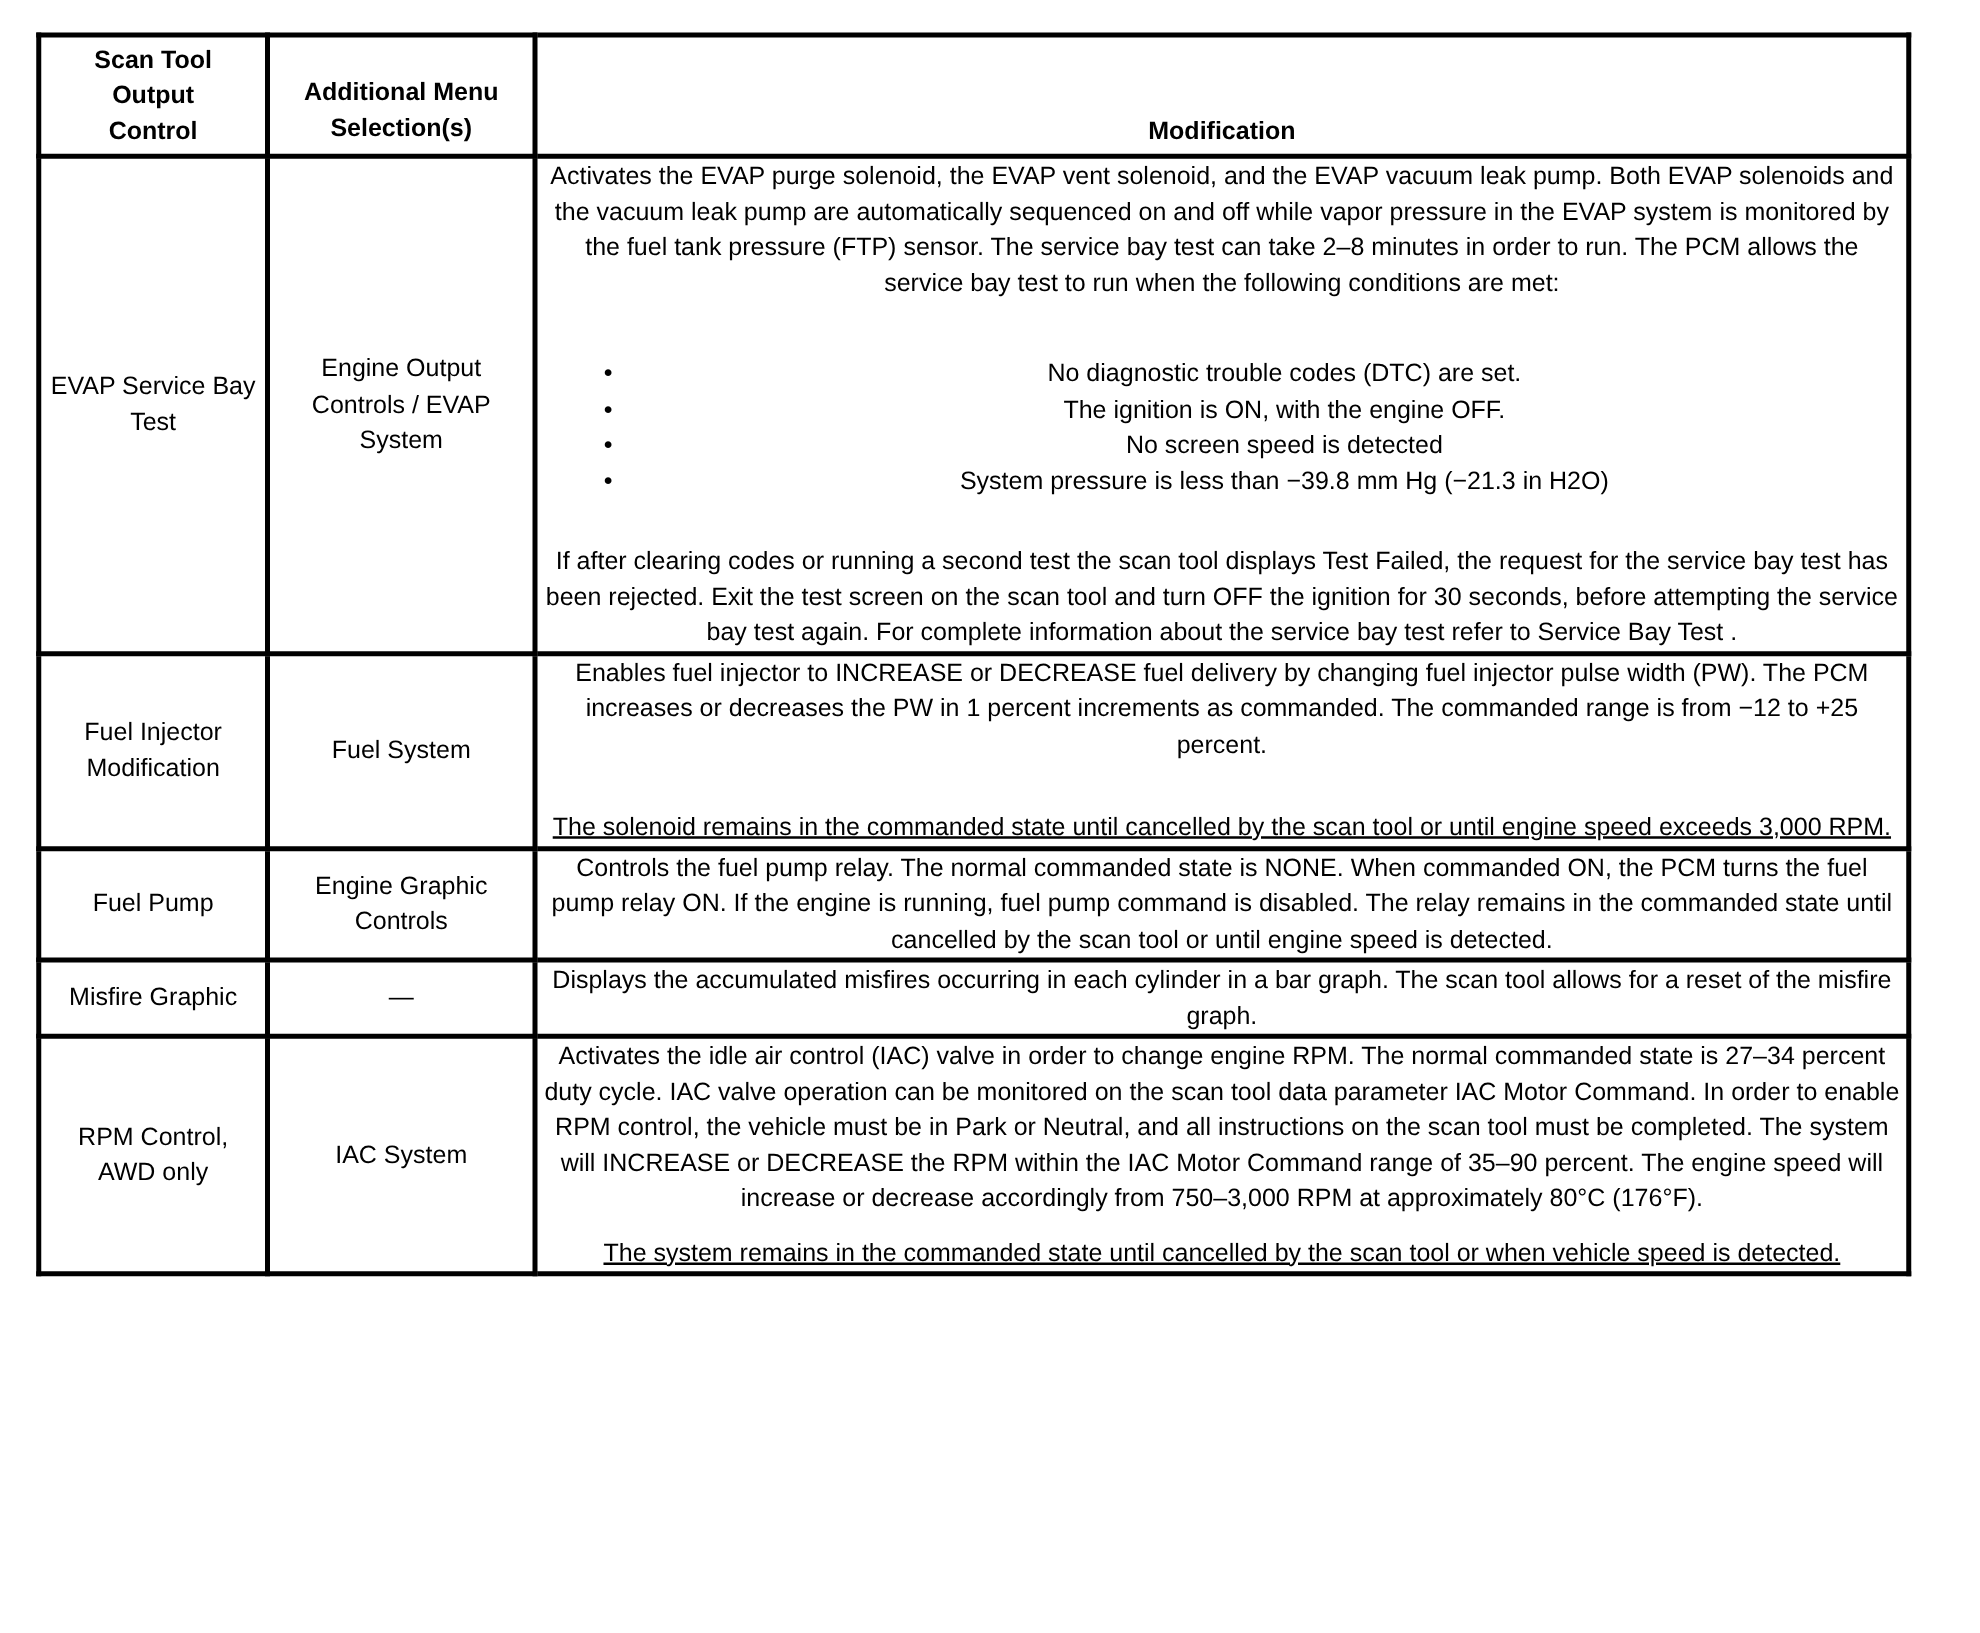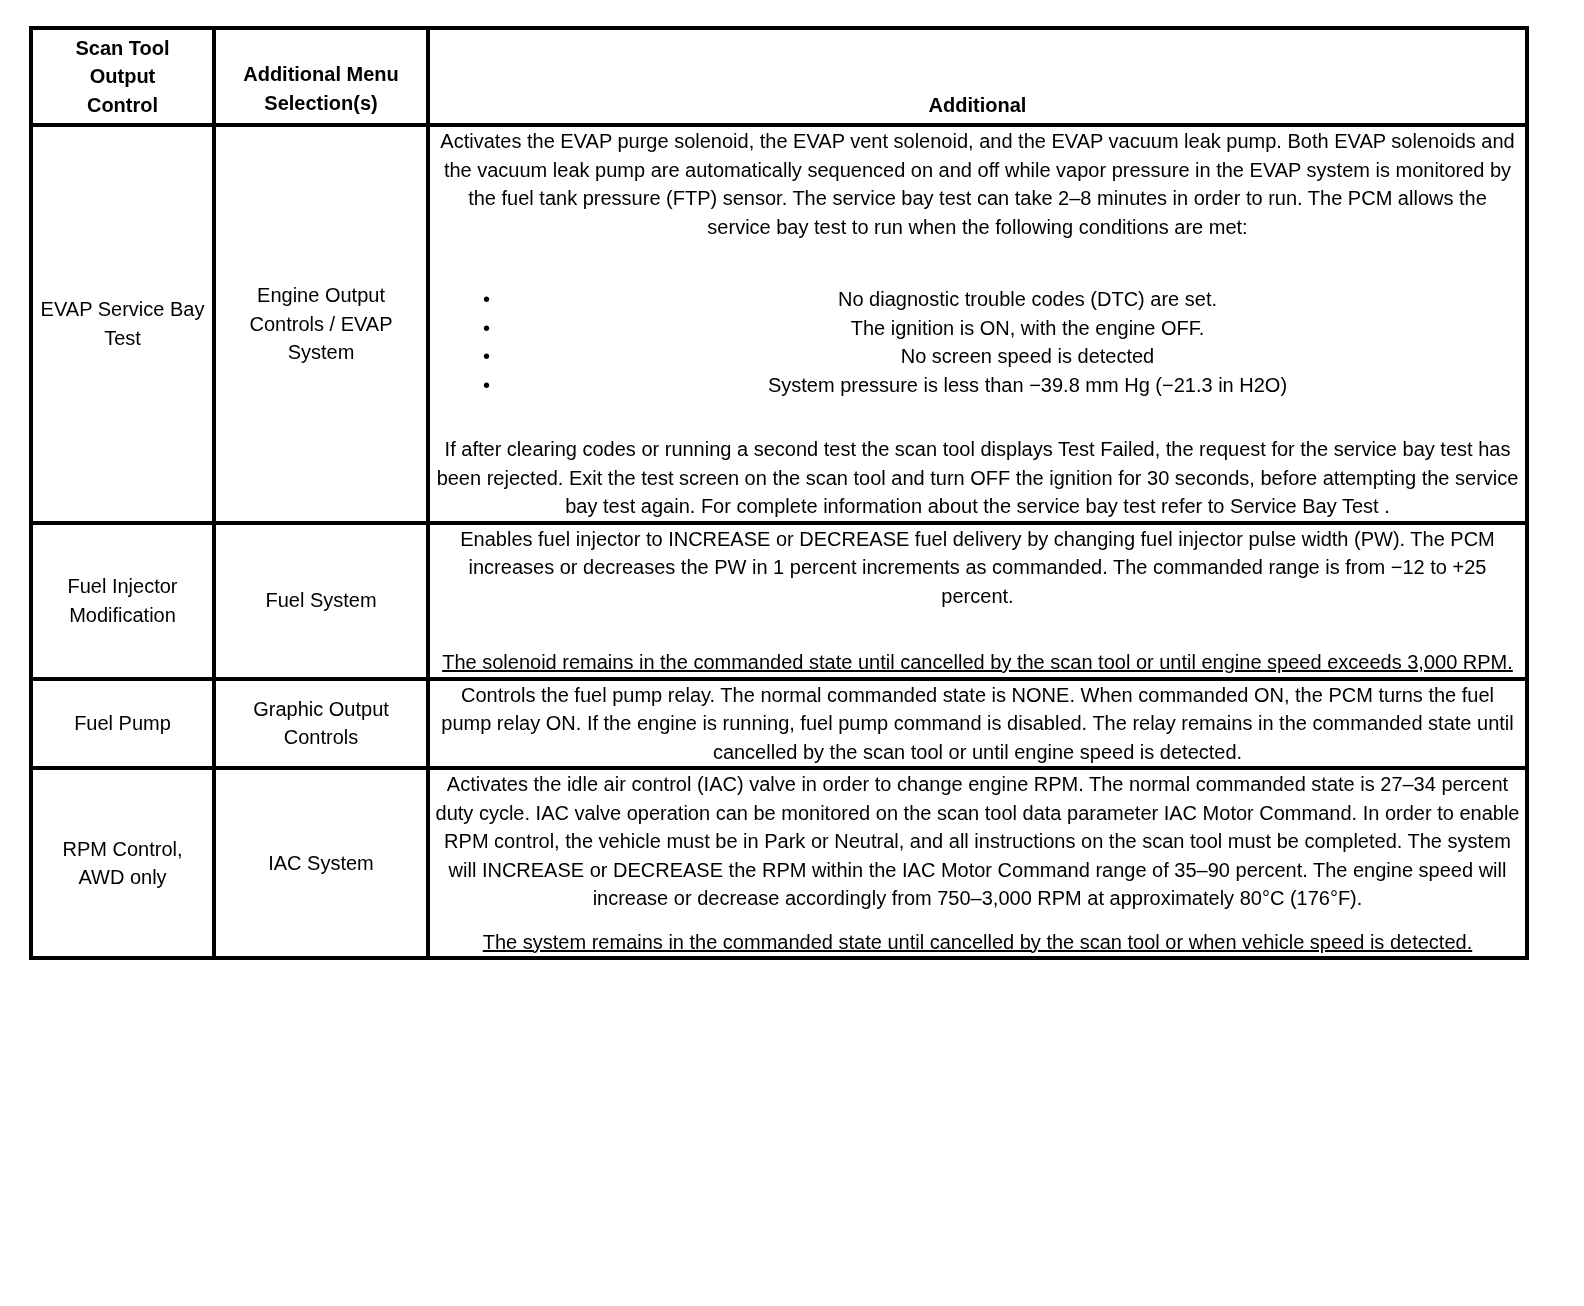--- a/index.html
+++ b/index.html
@@ -29,21 +29,21 @@
 <table class="doc">
   <colgroup>
       <col class="c1">
       <col class="c2">
       <col class="c3">
     </colgroup>
   <thead>
     <tr style="height:97px;">
       <th style="vertical-align:middle;padding:0 24px;">Scan Tool Output Control</th>
       <th style="vertical-align:middle;padding-top:28px;">Additional Menu Selection(s)</th>
-      <th>Additional</th>
+      <th>Modification</th>
     </tr>
   </thead>
   <tbody>
 
     <tr>
       <td>EVAP Service Bay Test</td>
       <td>Engine Output Controls / EVAP System</td>
       <td class="desc">
         <p class="para">Activates the EVAP purge solenoid, the EVAP vent solenoid, and the EVAP vacuum leak pump. Both EVAP solenoids and the vacuum leak pump are automatically sequenced on and off while vapor pressure in the EVAP system is monitored by the fuel tank pressure (FTP) sensor. The service bay test can take 2–8 minutes in order to run. The PCM allows the service bay test to run when the following conditions are met:</p>
         <ul class="conds">
@@ -60,26 +60,33 @@
       <td>Fuel Injector Modification</td>
       <td>Fuel System</td>
       <td class="desc">
         <p class="para">Enables fuel injector to INCREASE or DECREASE fuel delivery by changing fuel injector pulse width (PW). The PCM increases or decreases the PW in 1 percent increments as commanded. The commanded range is from −12 to +25 percent.</p>
         <p class="para gap" style="margin-top:38px;">The solenoid remains in the commanded state until cancelled by the scan tool or until engine speed exceeds 3,000 RPM.</p>
       </td>
     </tr>
 
     <tr>
       <td>Fuel Pump</td>
-      <td>Graphic Output Controls</td>
+      <td>Engine Graphic Controls</td>
       <td class="desc">
         <p class="para">Controls the fuel pump relay. The normal commanded state is NONE. When commanded ON, the PCM turns the fuel pump relay ON. If the engine is running, fuel pump command is disabled. The relay remains in the commanded state until cancelled by the scan tool or until engine speed is detected.</p>
       </td>
     </tr>
 
+    <tr>
+      <td>Misfire Graphic</td>
+      <td class="center">—</td>
+      <td class="desc">
+        <p class="para">Displays the accumulated misfires occurring in each cylinder in a bar graph. The scan tool allows for a reset of the misfire graph.</p>
+      </td>
+    </tr>
 
     <tr>
       <td>RPM Control, AWD only</td>
       <td>IAC System</td>
       <td class="desc">
         <p class="para">Activates the idle air control (IAC) valve in order to change engine RPM. The normal commanded state is 27–34 percent duty cycle. IAC valve operation can be monitored on the scan tool data parameter IAC Motor Command. In order to enable RPM control, the vehicle must be in Park or Neutral, and all instructions on the scan tool must be completed. The system will INCREASE or DECREASE the RPM within the IAC Motor Command range of 35–90 percent. The engine speed will increase or decrease accordingly from 750–3,000 RPM at approximately 80°C (176°F).</p>
         <p class="para gap" style="margin-top:15px;">The system remains in the commanded state until cancelled by the scan tool or when vehicle speed is detected.</p>
       </td>
     </tr>
   </tbody>

